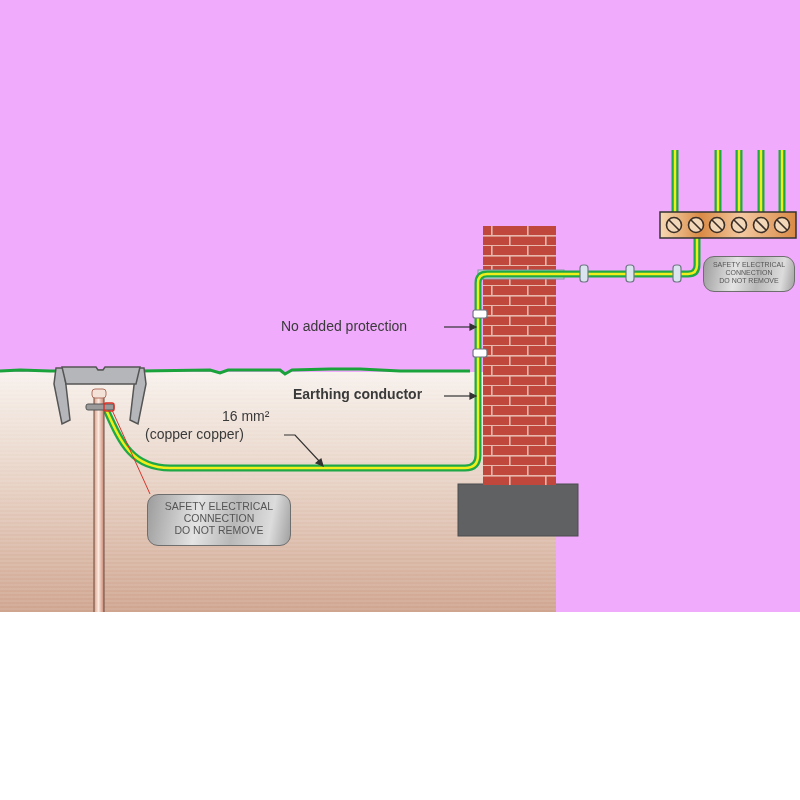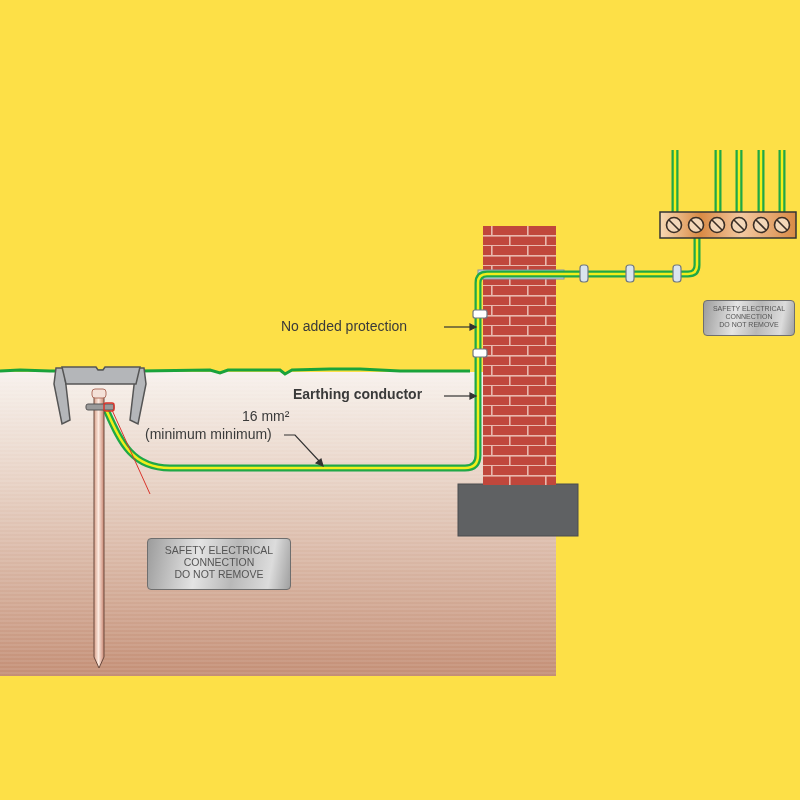--- a/index.html
+++ b/index.html
@@ -1,21 +1,21 @@
 <!DOCTYPE html>
 <html><head>
 <meta charset="utf-8">
 <style>
   html, body { margin:0; padding:0; background:#ffffff; }
-  #stage { position:relative; width:800px; height:800px; overflow:hidden; background:#fde047; font-family:"Liberation Sans", sans-serif; }
+  #stage { position:relative; width:800px; height:612px; overflow:hidden; background:#f0abfc; font-family:"Liberation Sans", sans-serif; }
   svg { position:absolute; left:0; top:0; }
   .lbl { position:absolute; color:#3a3a3a; font-size:14px; white-space:nowrap; }
-  .plate { position:absolute; box-sizing:border-box; border:1.5px solid #6e6e6e; border-radius:4px;
+  .plate { position:absolute; box-sizing:border-box; border:1.5px solid #6e6e6e; border-radius:11px;
            background:linear-gradient(100deg,#9c9c9c 0%,#e4e4e4 35%,#b8b8b8 60%,#dcdcdc 85%,#a0a0a0 100%);
-           color:#555; text-align:center; font-weight:normal;margin-top:44px; }
+           color:#555; text-align:center; font-weight:normal; }
   .plate-line { display:block; line-height:1.15; }
 </style>
 </head>
 <body>
 
 <div id="stage">
   <svg width="800" height="800" viewBox="0 0 800 800">
     <defs>
       <linearGradient id="soil" x1="0" y1="0" x2="0" y2="1">
         <stop offset="0" stop-color="#f7f1ec"></stop>
@@ -127,22 +127,22 @@
       <path d="M56 368 L64 368 L70 420 L62 424 L54 384 Z"></path>
       <path d="M144 368 L136 368 L130 420 L138 424 L146 384 Z"></path>
       <path d="M62 367 L96 367 L98 370 L103 370 L105 367 L140 367 L136 384 L66 384 Z"></path>
     </g>
 
     <line x1="112" y1="410" x2="150" y2="494" stroke="#d9342b" stroke-width="1"></line>
   </svg>
 
   <div class="lbl" style="left:281px;top:318px;">No added protection</div>
   <div class="lbl" style="left:293px;top:386px;font-weight:bold;">Earthing conductor</div>
-  <div class="lbl" style="left:222px;top:408px;margin-left:20px;">16 mm²</div>
-  <div class="lbl" style="left:145px;top:426px;">(minimum minimum)</div>
+  <div class="lbl" style="left:222px;top:408px;">16 mm²</div>
+  <div class="lbl" style="left:145px;top:426px;">(copper copper)</div>
 
   <div class="plate" style="left:147px;top:494px;width:144px;height:52px;font-size:10.5px;padding-top:5px;">
     <span class="plate-line">SAFETY ELECTRICAL</span>
     <span class="plate-line">CONNECTION</span>
     <span class="plate-line">DO NOT REMOVE</span>
   </div>
 
   <div class="plate" style="left:703px;top:256px;width:92px;height:36px;font-size:7px;padding-top:4px;">
     <span class="plate-line">SAFETY ELECTRICAL</span>
     <span class="plate-line">CONNECTION</span>

